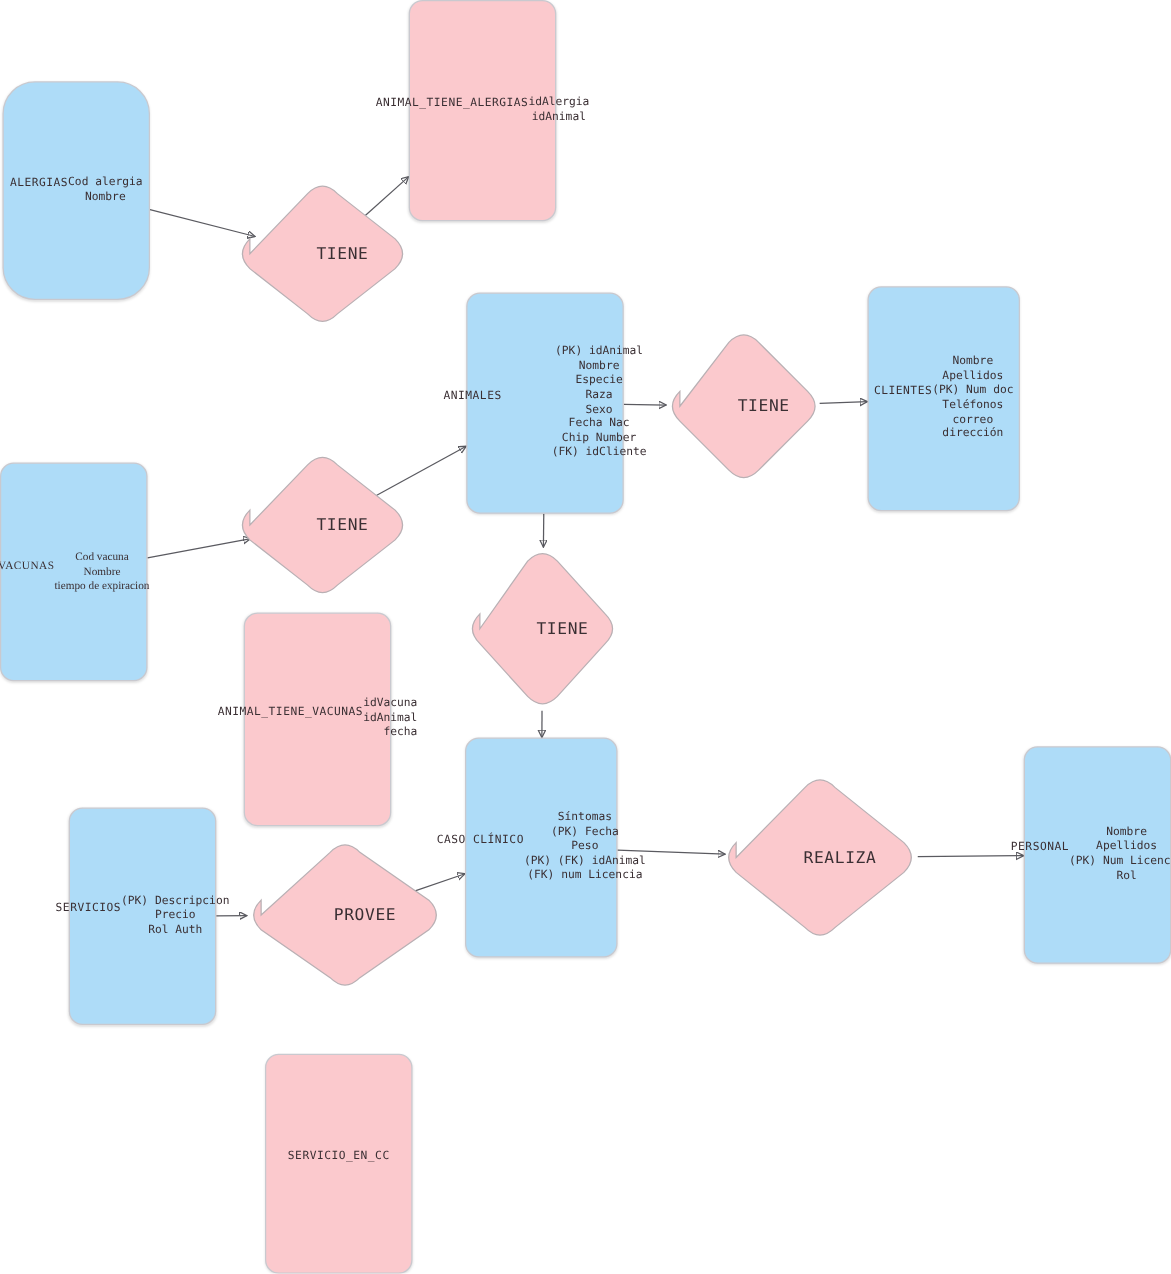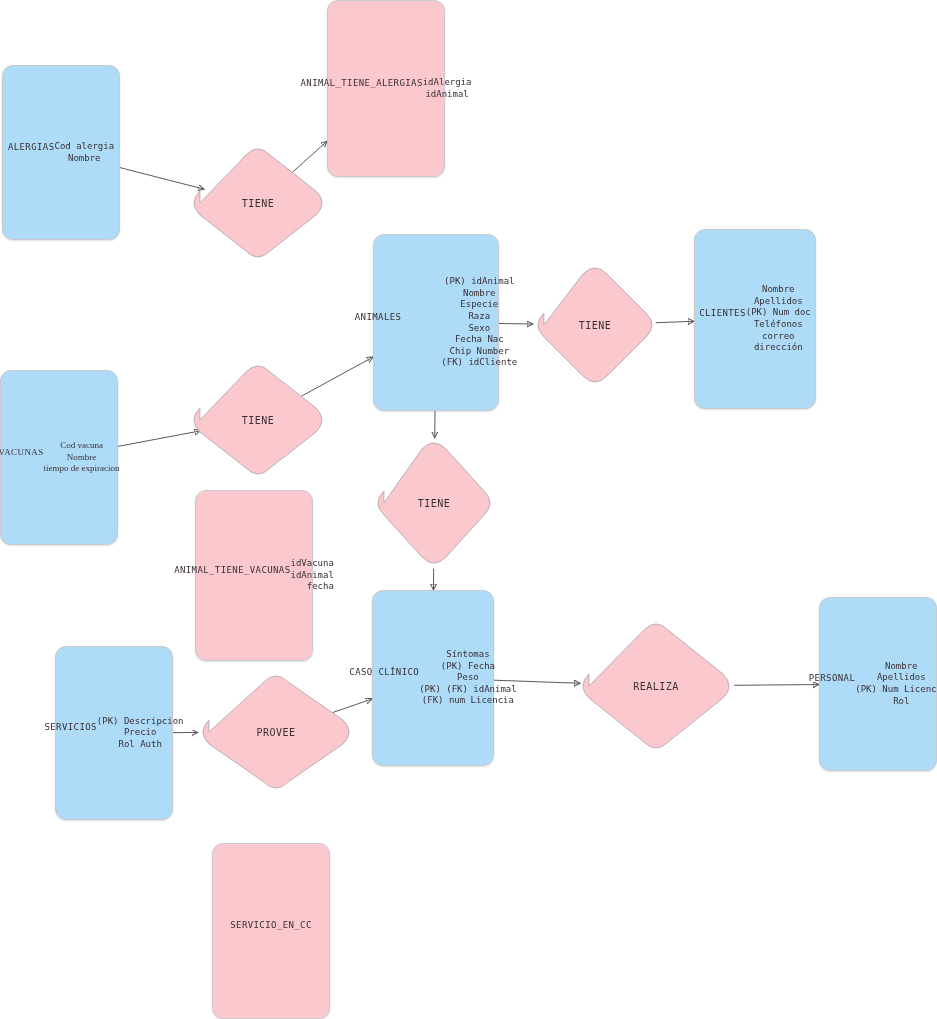--- a/index.html
+++ b/index.html
@@ -53,28 +53,28 @@
   
   .rel-wrap {
     position: absolute;
   }
   .rel-wrap svg {
     display: block;
     overflow: visible;
   }
   .rel-label {
     position: absolute;
-    left: 0;
+    left: 16px;
     top: 0;
     width: 100%;
     height: 100%;
     display: flex;
     align-items: center;
     justify-content: center;
-    font-size: 10px;
+    font-size: 13px;
     letter-spacing: 0.5px;
     color: #3a2f33;
     pointer-events: none;
   }
   
   #edges {
     position: absolute;
     left: 0; top: 0;
     width: 937px;
     height: 1019px;
@@ -107,21 +107,21 @@
         <line x1="435.01939058171746" y1="411" x2="434.7227766492979" y2="437.7694074008655" marker-end="url(#ah)"></line>
         <line x1="433.6251374129718" y1="568.6009527299377" x2="433.5028571428571" y2="590" marker-end="url(#ah)"></line>
         <line x1="173" y1="732.6358024691358" x2="197.61651684283316" y2="732.483848661464" marker-end="url(#ah)"></line>
         <line x1="330.9275714285714" y1="713.1077142857143" x2="372" y2="698.9808917197453" marker-end="url(#ah)"></line>
         <line x1="494" y1="680.1883408071749" x2="580.1608002025829" y2="683.2793112180299" marker-end="url(#ah)"></line>
         <line x1="734.1817228267995" y1="685.2956601547136" x2="819" y2="684.5315315315315" marker-end="url(#ah)"></line>
       </g>
   </svg>
 
   <div id="nodes-layer">
-      <div class="node entity" style="left: 2px; top: 65px; width: 118px; height: 175px;">
+      <div class="node entity" style="left: 2px; top: 65px; width: 118px; height: 175px; border-radius: 26px;">
         <div class="title">ALERGIAS</div>
         <div class="attrs">Cod alergia
 Nombre</div>
       </div>
       <div class="node entity weak" style="left: 327px; top: 0px; width: 118px; height: 177px;">
         <div class="title">ANIMAL_TIENE_ALERGIAS</div>
         <div class="attrs">idAlergia
 idAnimal</div>
       </div>
       <div class="node entity" style="left: 373px; top: 234px; width: 126px; height: 177px; gap: 40px;">

